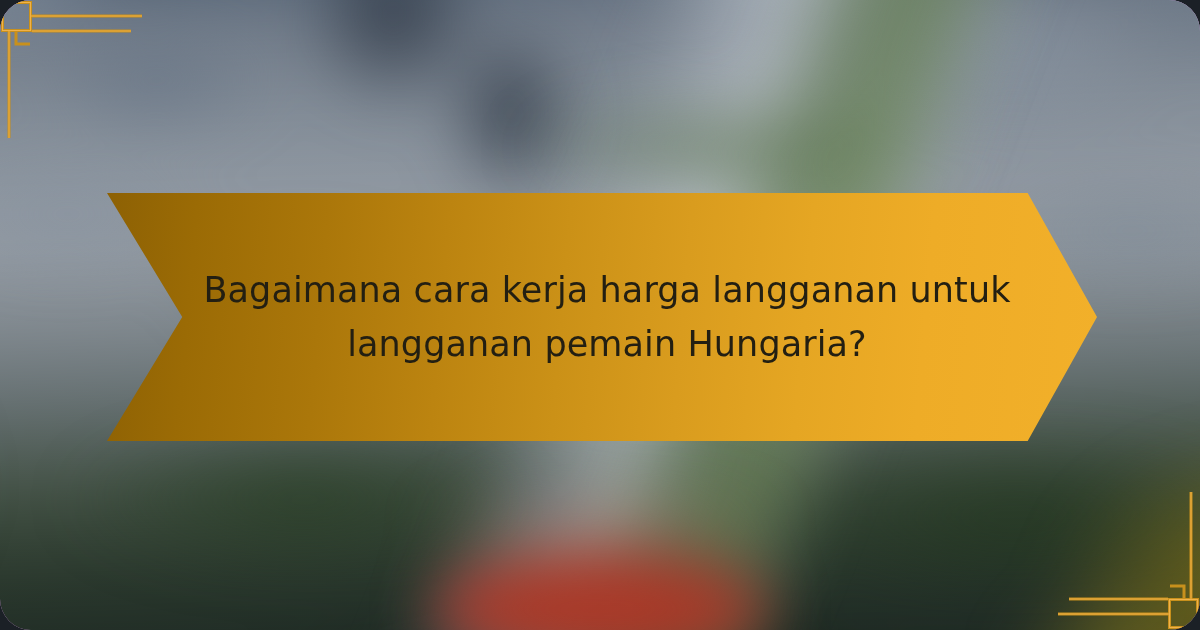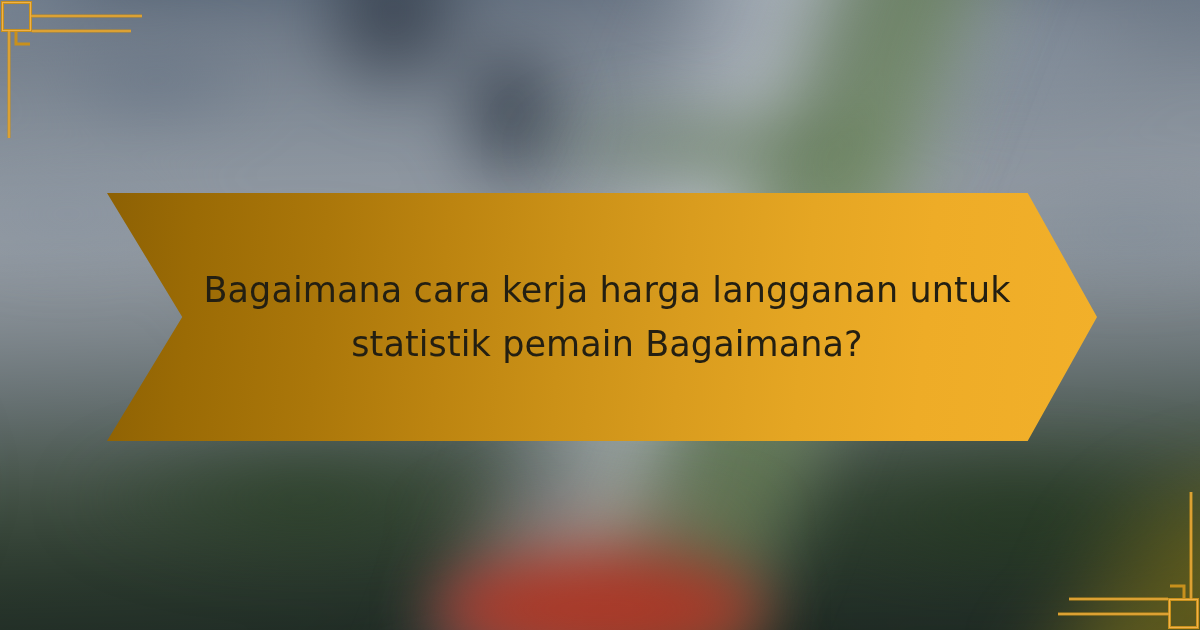--- a/index.html
+++ b/index.html
@@ -11,20 +11,21 @@
   body {
     font-family: "DejaVu Sans", sans-serif;
   }
 
   .stage {
     position: relative;
     width: 1200px;
     height: 630px;
     overflow: hidden;
     background: #f0abfc;
+    border-radius: 31px;
   }
 
   
   .bg {
     position: absolute;
     inset: -60px;
     overflow: hidden;
   }
   .bg-layer {
     position: absolute;
@@ -221,17 +222,17 @@
         <path d="M 32 31 L 131 31"></path>
         <path d="M 9 31 L 9 138"></path>
       </g>
     </svg>
   </div>
 
   <div class="banner-wrap">
     <div class="banner"></div>
     <div class="banner-text">
       <div class="banner-line">Bagaimana cara kerja harga langganan untuk</div>
-      <div class="banner-line">statistik pemain Bagaimana?</div>
+      <div class="banner-line">langganan pemain Hungaria?</div>
     </div>
   </div>
 
 </div>
 
 </body></html>

